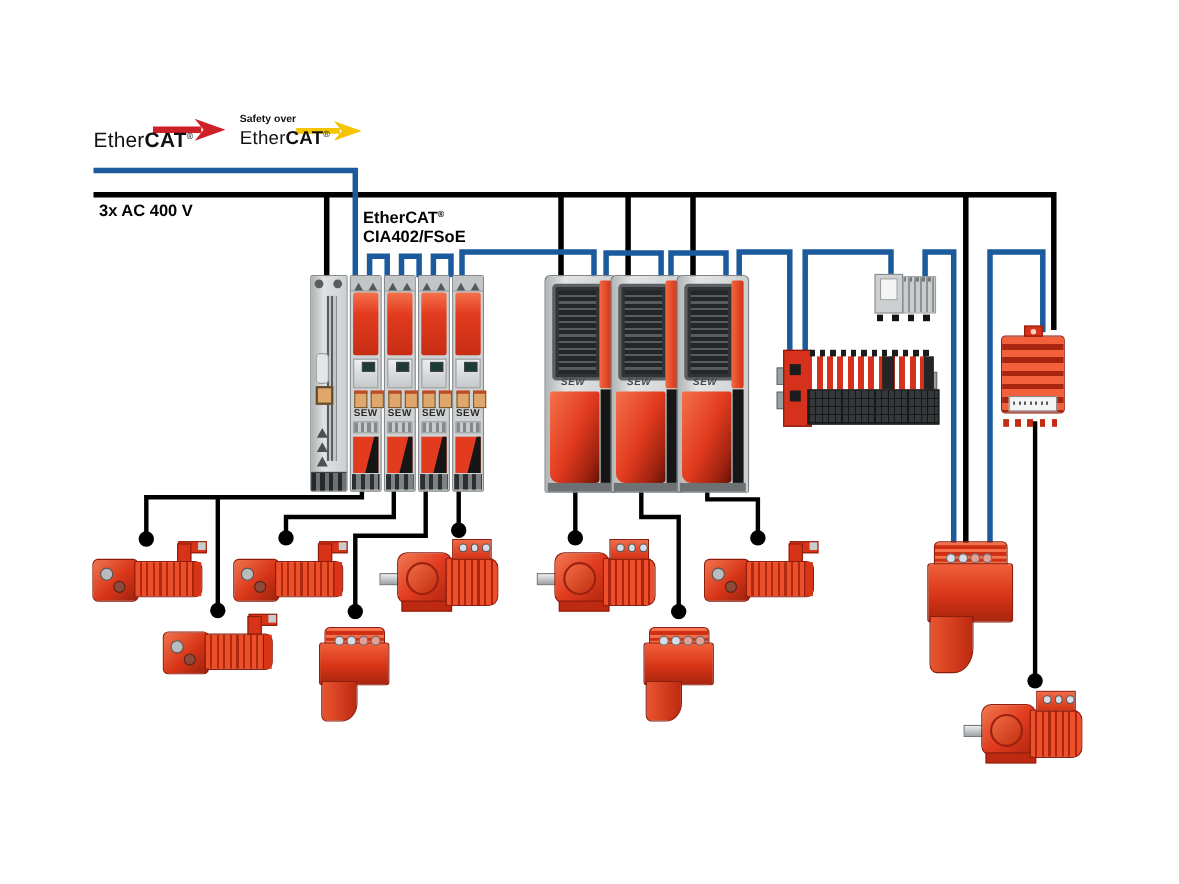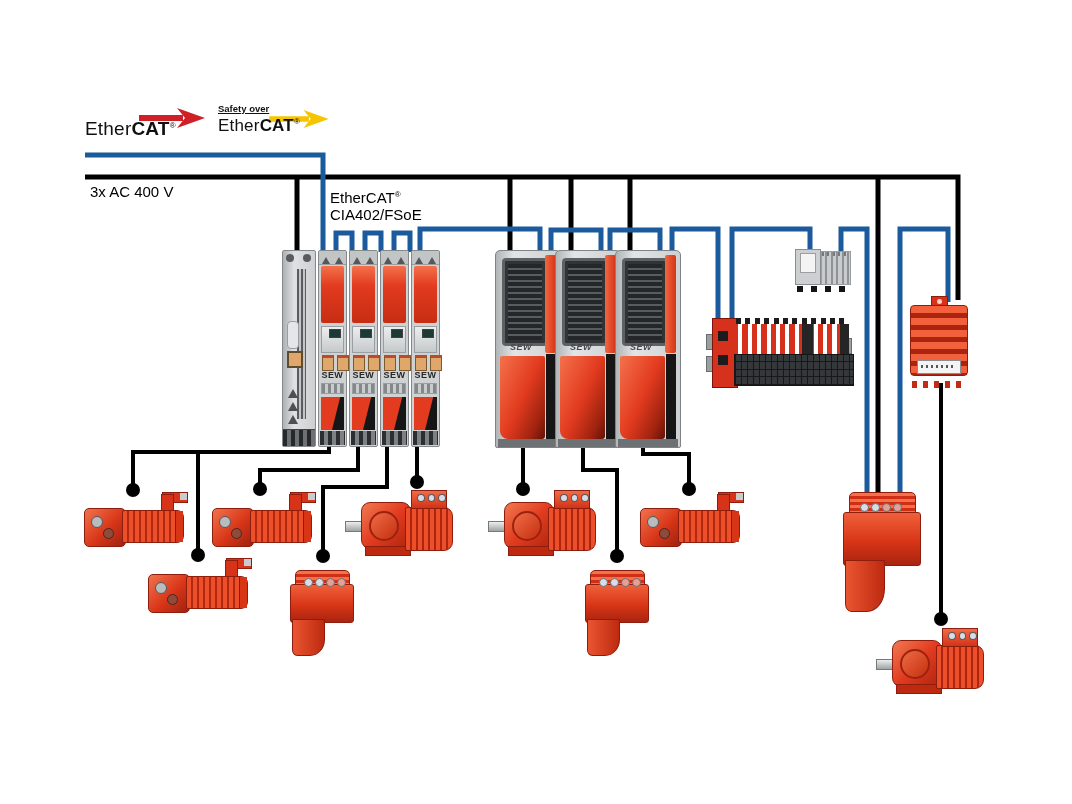--- a/index.html
+++ b/index.html
@@ -11,23 +11,23 @@
   .pwr{stroke:#000000;stroke-width:5;}
   .mot{stroke:#000000;stroke-width:4;}
   .dot{fill:#000;}
 
   
   .logo{position:absolute;white-space:nowrap;}
   .logo .ec-txt{font-size:19px;color:#111;letter-spacing:.2px;}
   .logo .ec-txt .pre{font-weight:500;}
   .logo .ec-txt b{font-weight:700;}
   .logo sup{font-size:8px;}
-  .logo .cap{display:block;font-size:9.5px;font-weight:bold;color:#111;margin-bottom:1px;text-decoration:underline;}
+  .logo .cap{display:block;font-size:9.5px;font-weight:bold;color:#111;margin-bottom:1px;}
   .logo svg{position:absolute;}
-  .lbl{position:absolute;font-weight:normal;color:#000;}
+  .lbl{position:absolute;font-weight:bold;color:#000;}
   .lbl-power{font-size:15px;}
   .lbl-proto{font-size:15px;line-height:17px;}
   .lbl-proto sup{font-size:8px;}
 
   
   .dev{position:absolute;}
 
   
   .rack{left:282px;top:250px;width:158px;height:195px;display:flex;gap:2px;}
   .psu{position:relative;width:33px;height:195px;background:linear-gradient(90deg,#aeb2b3,#dfe1e2 35%,#cdd0d1);

